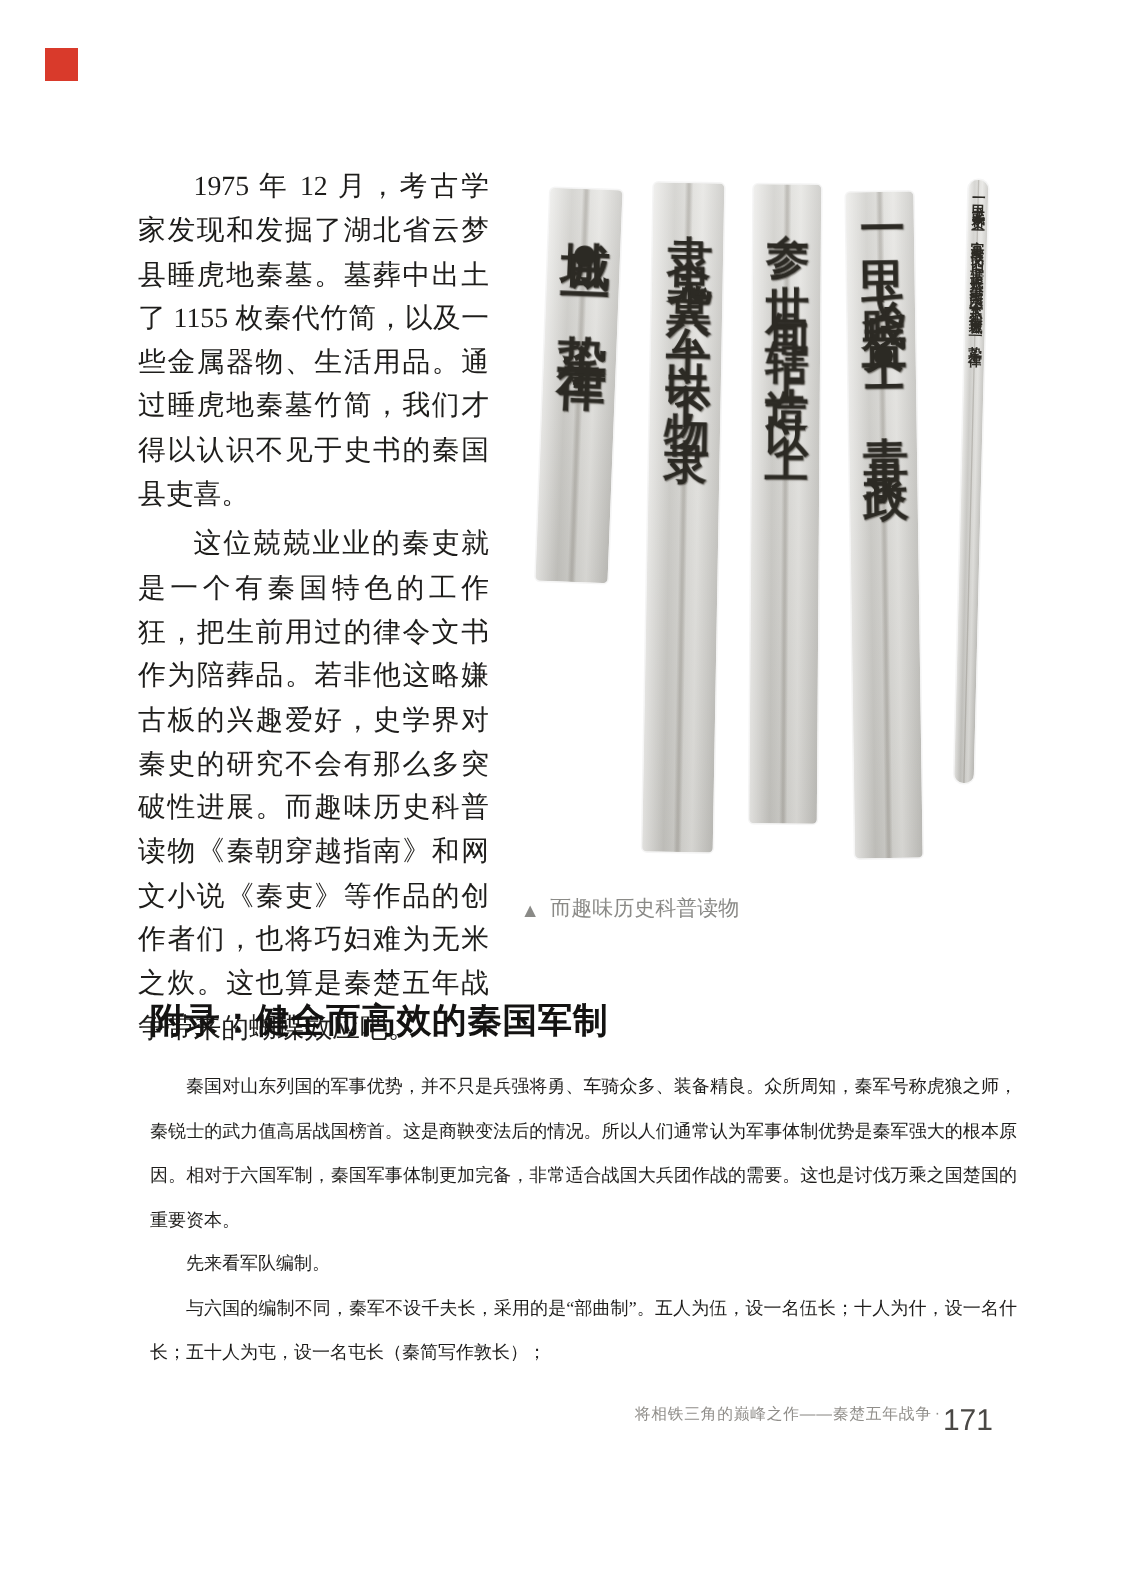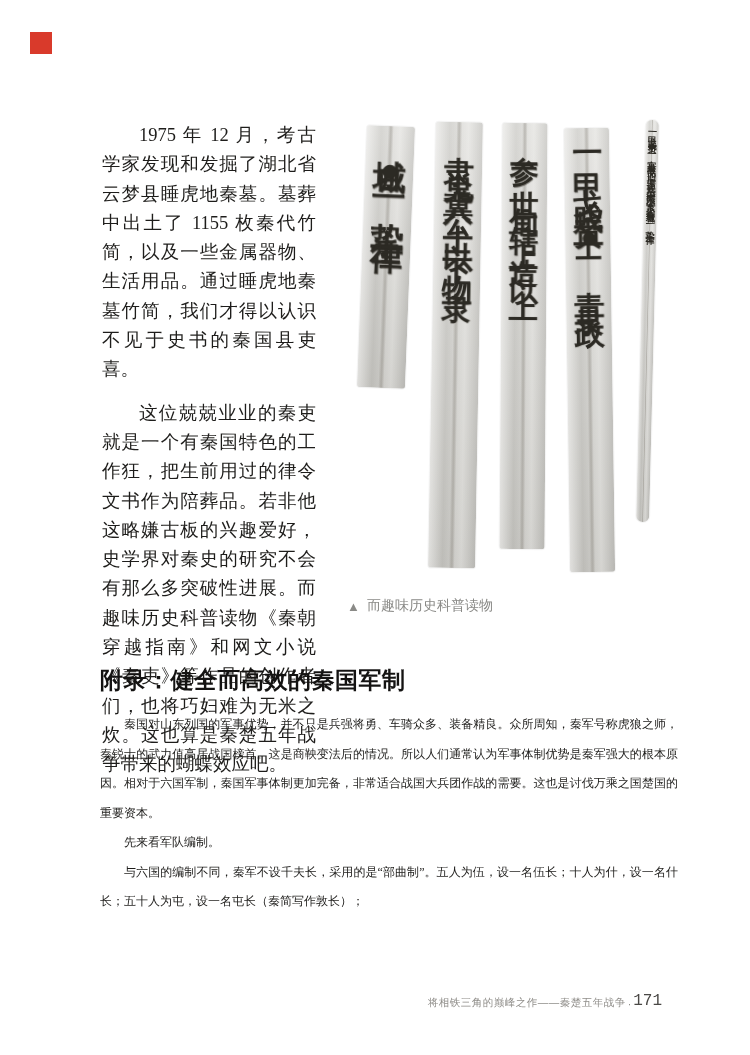--- a/index.html
+++ b/index.html
@@ -12,21 +12,21 @@
   .chapter-marker{
     position:absolute;left:30px;top:32px;width:22px;height:22px;
     background:#d93a2b;
   }
   
   .left-col{
     position:absolute;left:88px;top:107px;width:242px;
     font-size:18.5px;line-height:29.3px;
     text-align:justify;
   }
-  .left-col p{margin:14px;text-indent:2em;}
+  .left-col p{margin:4px;text-indent:2em;}
   
   .figure{position:absolute;left:353px;top:110px;width:312px;height:478px;}
   .slip{
     position:absolute;
     background-color:#d6d5d0;
     background-image:
       linear-gradient(to right, rgba(110,105,95,0) 44%, rgba(110,105,95,.28) 49%, rgba(110,105,95,.28) 51%, rgba(110,105,95,0) 56%),
       linear-gradient(to right, rgba(255,255,255,.45), rgba(0,0,0,.05) 30%, rgba(255,255,255,.25) 70%, rgba(0,0,0,.08)),
       linear-gradient(to bottom, rgba(255,255,255,.30), rgba(0,0,0,.07));
     border-radius:3px;
@@ -62,29 +62,29 @@
   .appendix h2{
     margin:0 0 14px 0;font-size:23px;font-weight:700;color:#141312;
     letter-spacing:.5px;
   }
   .appendix p{
     margin:0;font-size:12px;line-height:29.5px;
     text-align:justify;text-indent:2em;color:#1e1d1b;
   }
   
   .footer{
-    position:absolute;right:88px;top:992px;
-    display:flex;align-items:flex-end;
+    position:absolute;right:88px;top:936px;
+    display:flex;align-items:flex-start;
     font-family:"Liberation Sans","DejaVu Sans",sans-serif;
   }
   .running-title{font-size:10.5px;color:#908e8a;letter-spacing:.5px;}
   .dot-sep{font-size:10.5px;color:#908e8a;margin:0 2px;}
   .page-number{
-    font-size:16px;color:#4a4845;
-    font-family:Liberation Mono, monospace;
+    font-size:20px;color:#4a4845;
+    font-family:Liberation Sans, sans-serif;
   }
 </style>
 </head>
 <body>
 
 <div class="page">
 
   <div class="chapter-marker"></div>
 
   <div class="left-col">

